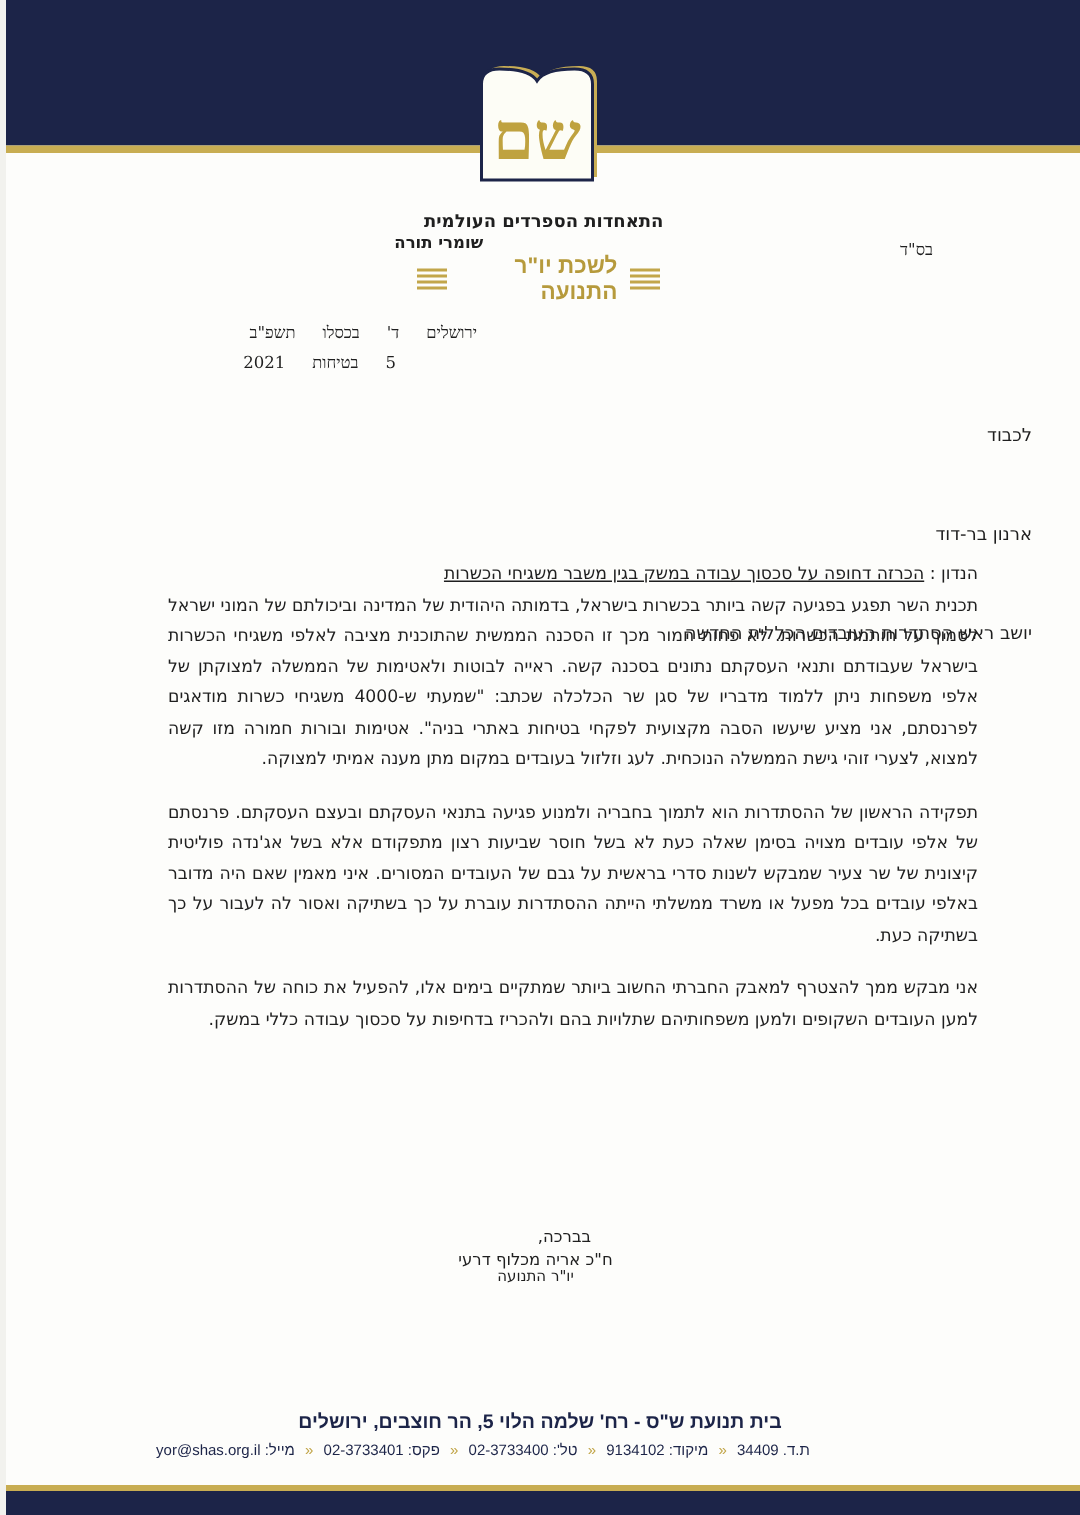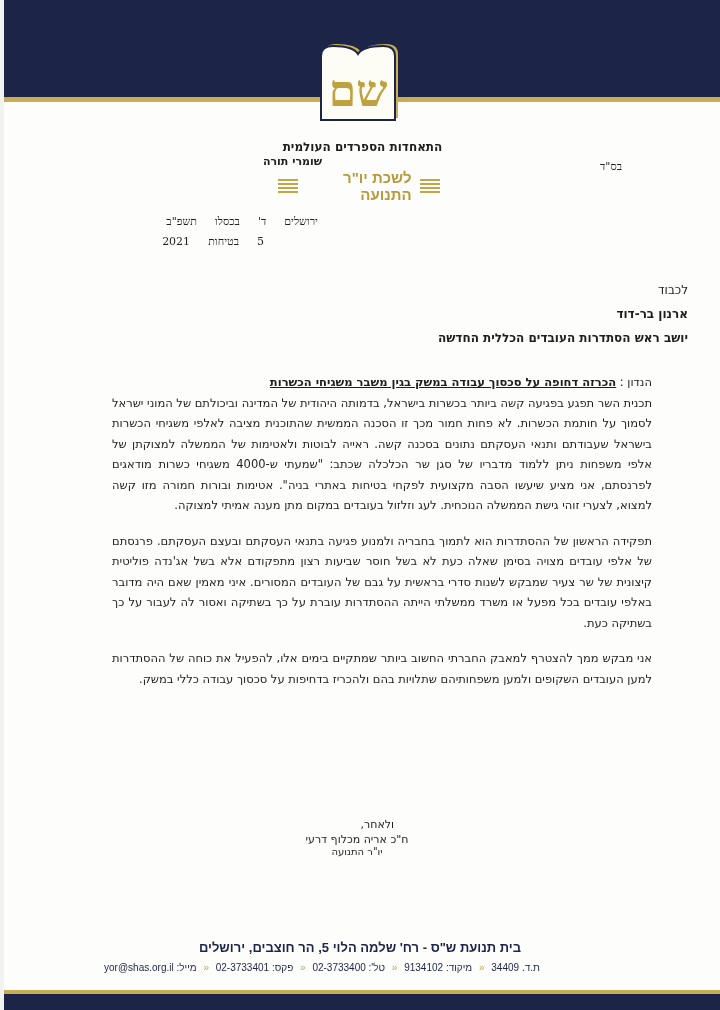--- a/index.html
+++ b/index.html
@@ -16,26 +16,26 @@
   .office .txt { color:#b69a3c; font-family:"Liberation Sans", sans-serif; font-weight:bold; font-size:15px; }
   .lines { display:flex; flex-direction:column; gap:2px; width:24px; }
   .lines span { display:block; height:2px; background:#c2a64a; }
 
   .bsd { position:absolute; right:98px; top:160px; font-size:11px; direction:rtl; }
 
   .date { position:absolute; right:402px; top:212px; font-size:11px; direction:rtl; text-align:right; line-height:20px; }
   .date div { display:flex; gap:18px; justify-content:flex-start; }
 
   .addr { position:absolute; right:32px; top:278px; direction:rtl; text-align:right; font-size:12px; line-height:24px; font-family:"DejaVu Sans", sans-serif;}
-  .addr .b { font-weight:bold; }
+  .addr .b { font-weight:normal;margin-top:42px; }
 
   .body { position:absolute; right:68px; left:112px; top:372px; direction:rtl; text-align:justify; font-size:11.5px; line-height:20.5px; font-family:"DejaVu Sans", sans-serif; }
   .subject { margin-bottom:0; }
   .subject .lbl { font-weight:normal; }
-  .subject .ttl { font-weight:bold; text-decoration:underline; }
+  .subject .ttl { font-weight:normal; text-decoration:underline; }
   .body p { margin:0 0 15px 0; text-align-last:right; }
   .body p.first { margin-top:0; }
 
   .sign { position:absolute; left:292px; top:818px; width:130px; direction:rtl; text-align:center; font-family:"DejaVu Sans", sans-serif; }
   .sign .greet { font-size:11px; text-align:right; padding-right:28px; }
   .sign .sig { height:38px; position:relative; }
   .sign .n1 { font-size:11px; margin-top:2px; }
   .sign .n2 { font-size:10px; }
 
   .footer1 { position:absolute; top:940px; left:0; width:720px; text-align:center; direction:rtl; font-family:"Liberation Sans", sans-serif; font-weight:bold; font-size:13px; color:#1c2448; }
@@ -100,21 +100,21 @@
   <div class="subject">
     <span class="lbl">הנדון :</span>
     <span class="ttl">הכרזה דחופה על סכסוך עבודה במשק בגין משבר משגיחי הכשרות</span>
   </div>
   <p>תכנית השר תפגע בפגיעה קשה ביותר בכשרות בישראל, בדמותה היהודית של המדינה וביכולתם של המוני ישראל לסמוך על חותמת הכשרות. לא פחות חמור מכך זו הסכנה הממשית שהתוכנית מציבה לאלפי משגיחי הכשרות בישראל שעבודתם ותנאי העסקתם נתונים בסכנה קשה. ראייה לבוטות ולאטימות של הממשלה למצוקתן של אלפי משפחות ניתן ללמוד מדבריו של סגן שר הכלכלה שכתב: "שמעתי ש-4000 משגיחי כשרות מודאגים לפרנסתם, אני מציע שיעשו הסבה מקצועית לפקחי בטיחות באתרי בניה". אטימות ובורות חמורה מזו קשה למצוא, לצערי זוהי גישת הממשלה הנוכחית. לעג וזלזול בעובדים במקום מתן מענה אמיתי למצוקה.</p>
   <p>תפקידה הראשון של ההסתדרות הוא לתמוך בחבריה ולמנוע פגיעה בתנאי העסקתם ובעצם העסקתם. פרנסתם של אלפי עובדים מצויה בסימן שאלה כעת לא בשל חוסר שביעות רצון מתפקודם אלא בשל אג'נדה פוליטית קיצונית של שר צעיר שמבקש לשנות סדרי בראשית על גבם של העובדים המסורים. איני מאמין שאם היה מדובר באלפי עובדים בכל מפעל או משרד ממשלתי הייתה ההסתדרות עוברת על כך בשתיקה ואסור לה לעבור על כך בשתיקה כעת.</p>
   <p>אני מבקש ממך להצטרף למאבק החברתי החשוב ביותר שמתקיים בימים אלו, להפעיל את כוחה של ההסתדרות למען העובדים השקופים ולמען משפחותיהם שתלויות בהם ולהכריז בדחיפות על סכסוך עבודה כללי במשק.</p>
 </div>
 
 <div class="sign">
-  <div class="greet">ולאחר,</div>
+  <div class="greet">בברכה,</div>
   <div class="n1">ח"כ אריה מכלוף דרעי</div>
   <div class="n2">יו"ר התנועה</div>
 </div>
 
 <div class="footer1">בית תנועת ש"ס - רח' שלמה הלוי 5, הר חוצבים, ירושלים</div>
 <div class="footer2">
   <span>ת.ד. 34409</span>
   <span class="sep">«</span>
   <span>מיקוד: 9134102</span>
   <span class="sep">«</span>

